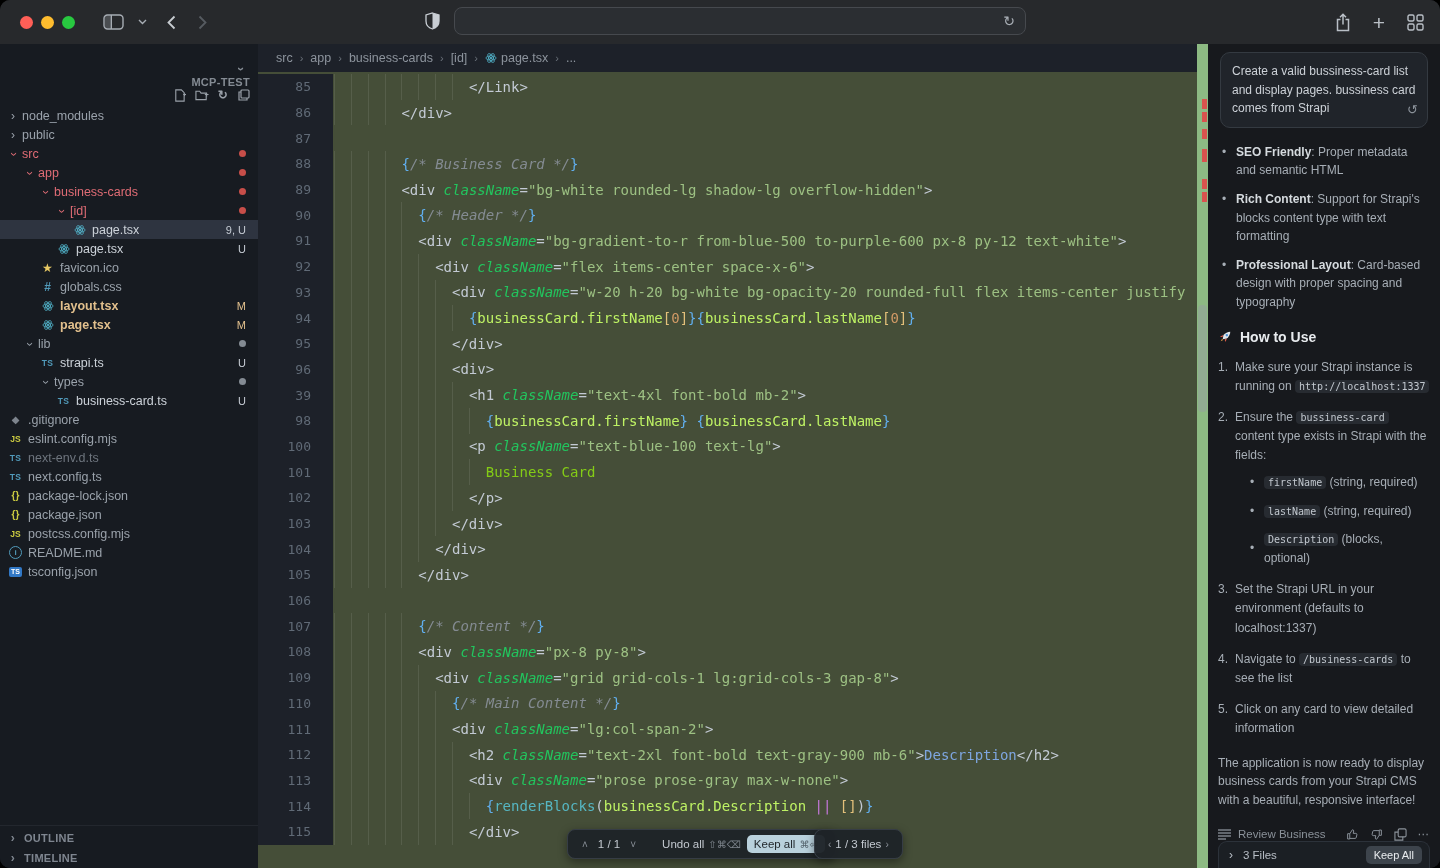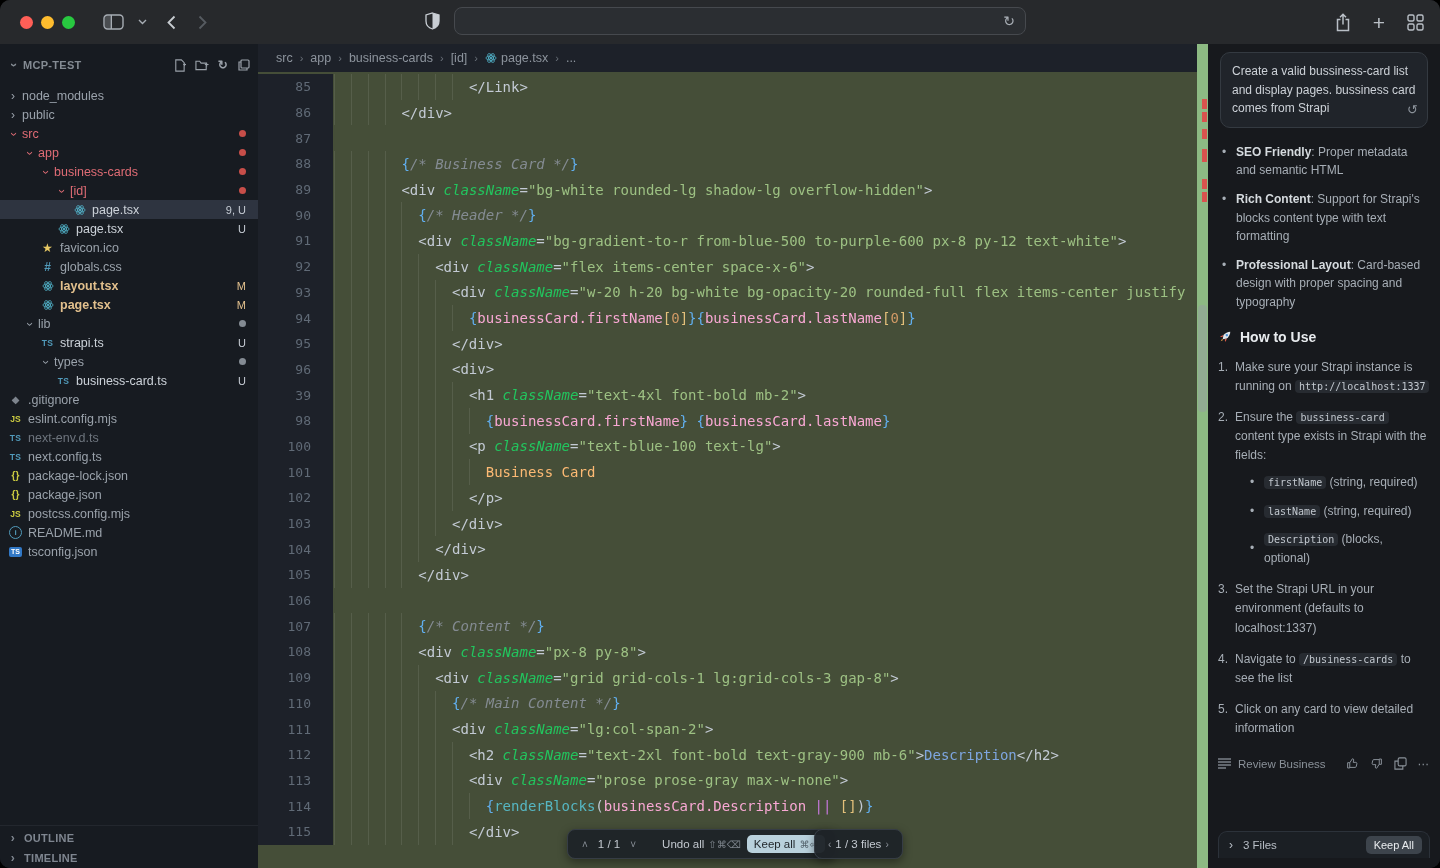--- a/index.html
+++ b/index.html
@@ -15,21 +15,21 @@
   .search-wrap{position:absolute;left:425px;top:7px;display:flex;align-items:center;}
   .shield{margin-right:14px;}
   .searchfield{width:572px;height:28px;border:1px solid #46494e;border-radius:8px;background:#2b2e32;
     display:flex;align-items:center;justify-content:flex-end;padding:0 10px;box-sizing:border-box;color:#a9afb6;font-size:14px;}
   .tb-right{position:absolute;right:16px;top:0;height:44px;display:flex;align-items:center;gap:22px;color:#b9bfc6;}
   .plus{font-size:21px;color:#b9bfc6;line-height:1;}
   
   .main{flex:1;display:flex;min-height:0;}
   
   .sidebar{flex:0 0 258px;background:#171b21;display:flex;flex-direction:column;overflow:hidden;font-size:12.5px;color:#9aa2ab;}
-  .sb-head{height:26px;display:flex;align-items:center;padding:8px 8px;color:#848b93;font-weight:bold;font-size:11px;letter-spacing:.3px;}
+  .sb-head{height:26px;display:flex;align-items:flex-end;padding:18px 8px;color:#848b93;font-weight:bold;font-size:11px;letter-spacing:.3px;flex-direction:column;}
   .sb-head .chev{margin-right:5px;}
   .sb-actions{margin-left:auto;display:flex;gap:9px;align-items:center;color:#9aa1a9;}
   .tree{flex:1;overflow:hidden;}
   .trow{height:19px;display:flex;align-items:center;padding-right:12px;cursor:default;}
   .trow.sel{background:#2e3440;}
   .chev{display:inline-block;font-size:12px;width:10px;text-align:center;color:inherit;transform-origin:55% 55%;}
   .chev.open{transform:rotate(90deg);}
   .fi{width:15px;display:inline-flex;justify-content:center;align-items:center;margin-right:5px;flex:0 0 15px;}
   .lbl{white-space:nowrap;overflow:hidden;text-overflow:ellipsis;}
   .badge{margin-left:auto;font-size:11px;color:#c6ccd4;}
@@ -53,22 +53,22 @@
   .crumbs{flex:0 0 28px;background:#1d2129;display:flex;align-items:center;padding-left:18px;gap:7px;font-size:12.5px;color:#8d949d;}
   .crumb-sep{color:#6b727b;font-size:11px;}
   .codewrap{flex:1;position:relative;overflow:hidden;padding-top:2px;}
   .line{display:flex;height:25.7px;}
   .ln{flex:0 0 75px;background:#1d2129;color:#606a76;font:13px "DejaVu Sans Mono",monospace;
     display:flex;align-items:center;justify-content:flex-end;padding-right:22px;box-sizing:border-box;}
   .ct{flex:1;display:flex;align-items:center;white-space:pre;font:14px "DejaVu Sans Mono",monospace;overflow:hidden;padding-left:1px;}
   .ind{display:inline-block;height:100%;background:repeating-linear-gradient(to right,rgba(255,255,255,.09) 0 1px,transparent 1px 16.86px);flex:0 0 auto;}
   .tk-pn{color:#c3cad4}.tk-attr{color:#22c55e;font-style:italic}.tk-str{color:#9dc183}
   .tk-cmt{color:#848b92;font-style:italic}.tk-brace{color:#61afef}.tk-brk{color:#e3c07b}
-  .tk-num{color:#d19a66}.tk-var{color:#f9a8d4}.tk-fn{color:#56b6c2}.tk-op{color:#c678dd}
-  .tk-jsx{color:#fdba74}.tk-jsxb{color:#7ea6e0}
+  .tk-num{color:#d19a66}.tk-var{color:#bef264}.tk-fn{color:#56b6c2}.tk-op{color:#c678dd}
+  .tk-jsx{color:#84cc16}.tk-jsxb{color:#7ea6e0}
   .ruler{position:absolute;top:0;right:0;width:11px;height:100%;background:#8dba83;}
   .rmark{position:absolute;right:1px;width:5px;height:10px;background:#d9534e;}
   .vthumb{position:absolute;right:1px;width:9px;height:107px;top:261px;background:rgba(150,156,163,.45);border-radius:4px;}
   .pill{position:absolute;bottom:9px;height:28px;background:rgba(30,35,40,.96);border:1px solid #363d45;border-radius:8px;
     display:flex;align-items:center;color:#c3c9d0;font-size:11.5px;box-shadow:0 3px 10px rgba(0,0,0,.4);}
   .pill .kbd{color:#7e858d;font-size:10px;margin-left:4px;}
   .pill .sep{width:10px;}
   .keepall-btn{background:#b9d1dc;color:#1e2428;border-radius:5px;padding:3px 7px;font-size:11.5px;display:flex;align-items:center;}
   .keepall-btn .kbd{color:#55646d;}
   .pchev{color:#8a9199;font-size:10px;margin:0 4px;}
@@ -612,20 +612,21 @@
           </div>
           <div class="step">
             <span class="snum">4.</span>
             <span><span>Navigate to <code class="ic">/business-cards</code> to see the list</span></span>
           </div>
           <div class="step">
             <span class="snum">5.</span>
             <span><span>Click on any card to view detailed information</span></span>
           </div>
         </div>
+      <div class="closing">The application is now ready to display business cards from your Strapi CMS with a beautiful, responsive interface!</div>
       <div class="review">
         <span>
             <svg width="13" height="11" viewBox="0 0 13 11" stroke="#8a9199" stroke-width="1.3">
               <line x1="0" y1="1" x2="13" y2="1"></line>
               <line x1="0" y1="4" x2="13" y2="4"></line>
               <line x1="0" y1="7" x2="13" y2="7"></line>
               <line x1="0" y1="10" x2="8" y2="10"></line>
             </svg>
           </span>
         <span>Review Business</span>

